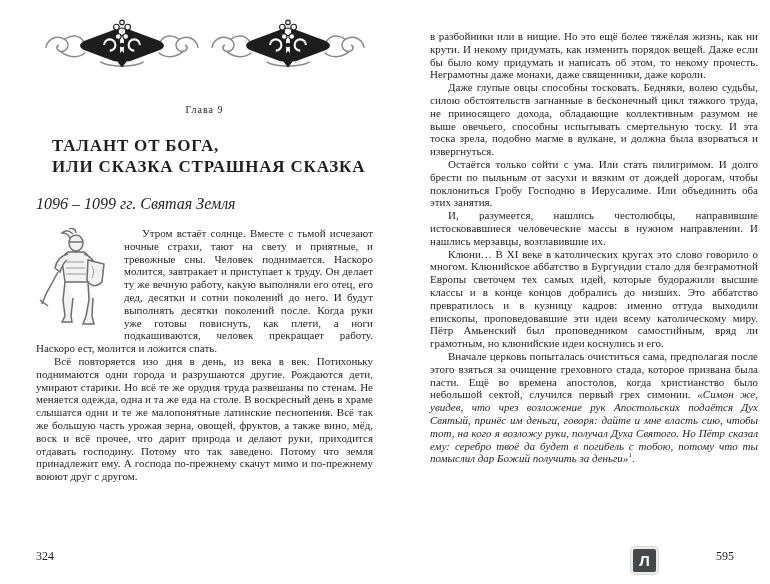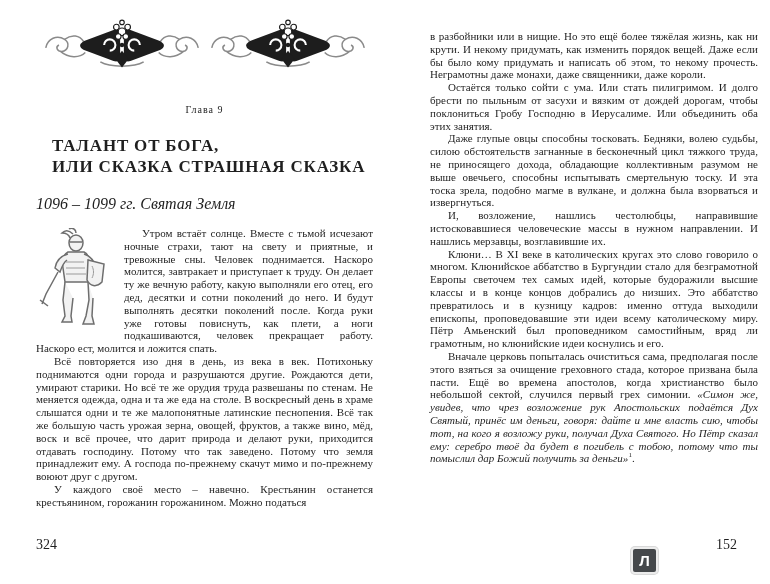--- a/index.html
+++ b/index.html
@@ -43,21 +43,21 @@
   .right-page{
     position:absolute; left:430px; top:30px; width:328px;
   }
   .body-text em{font-style:italic;}
   .body-text sup{font-size:7px; line-height:0; vertical-align:super;}
   .footnote{margin-top:7px;}
   .footnote-rule{width:155px; border-top:1px solid #2a2a2a; height:0; margin:0 0 3px 0;}
   .footnote-text{font-size:10px; padding-left:18px;}
   .footnote-text sup{font-size:7px; vertical-align:super;}
   
-  .page-number{position:absolute; font-size:14px; top:537px;}
+  .page-number{position:absolute; font-size:12px; top:549px;}
   .page-number.left{left:36px;}
   .page-number.right{left:716px;}
   
   .logo-badge{
     position:absolute; left:631px; top:547px;
     width:27px; height:27px;
     background:#45484b;
     border:2px solid #ececec;
     border-radius:4px;
     box-sizing:border-box;
@@ -165,34 +165,33 @@
           </g>
           <g stroke="#9a9a9a" stroke-width="1" fill="none">
             <path d="M30,34 h18 M30,40 h19 M30,46 h20"></path>
             <path d="M56,38 c2,4 2,8 0,12"></path>
           </g>
         </svg>
       </span>
 
     <p class="indent"><span>Утром встаёт солнце. Вместе с тьмой исчезают ночные страхи, тают на свету и приятные, и тревожные сны. Человек поднимается. Наскоро молится, завтракает и приступает к труду. Он делает ту же вечную работу, какую выполняли его отец, его дед, десятки и сотни поколений до него. И будут выполнять десятки поколений после. Когда руки уже готовы повиснуть, как плети, а ноги подкашиваются, человек прекращает работу. Наскоро ест, молится и ложится спать.</span></p>
         <p class="indent"><span>Всё повторяется изо дня в день, из века в век. Потихоньку поднимаются одни города и разрушаются другие. Рождаются дети, умирают старики. Но всё те же орудия труда развешаны по стенам. Не меняется одежда, одна и та же еда на столе. В воскресный день в храме слышатся одни и те же малопонятные латинские песнопения. Всё так же большую часть урожая зерна, овощей, фруктов, а также вино, мёд, воск и всё прочее, что дарит природа и делают руки, приходится отдавать господину. Потому что так заведено. Потому что земля принадлежит ему. А господа по-прежнему скачут мимо и по-прежнему воюют друг с другом.</span></p>
-        <p class="indent"><span>У каждого своё место – навечно. Крестьянин останется крестьянином, горожанин горожанином. Можно податься</span></p>
       </div>
   </div>
 
   <div class="right-page">
     <div class="body-text" id="right-body">
 
     <p class=""><span>в разбойники или в нищие. Но это ещё более тяжёлая жизнь, как ни крути. И некому придумать, как изменить порядок вещей. Даже если бы было кому придумать и написать об этом, то некому прочесть. Неграмотны даже монахи, даже священники, даже короли.</span></p>
+        <p class="indent"><span>Даже глупые овцы способны тосковать. Бедняки, волею судьбы, силою обстоятельств загнанные в бесконечный цикл тяжкого труда, не приносящего дохода, обладающие коллективным разумом не выше овечьего, способны испытывать смертельную тоску. И эта тоска зрела, подобно магме в вулкане, и должна была взорваться и извергнуться.</span></p>
         <p class="indent"><span>Остаётся только сойти с ума. Или стать пилигримом. И долго брести по пыльным от засухи и вязким от дождей дорогам, чтобы поклониться Гробу Господню в Иерусалиме. Или объединить оба этих занятия.</span></p>
-        <p class="indent"><span>Даже глупые овцы способны тосковать. Бедняки, волею судьбы, силою обстоятельств загнанные в бесконечный цикл тяжкого труда, не приносящего дохода, обладающие коллективным разумом не выше овечьего, способны испытывать смертельную тоску. И эта тоска зрела, подобно магме в вулкане, и должна была взорваться и извергнуться.</span></p>
-        <p class="indent"><span>И, возложение, нашлись честолюбцы, направившие истосковавшиеся человеческие массы в нужном направлении. И нашлись мерзавцы, возглавившие их.</span></p>
+        <p class="indent"><span>И, разумеется, нашлись честолюбцы, направившие истосковавшиеся человеческие массы в нужном направлении. И нашлись мерзавцы, возглавившие их.</span></p>
         <p class="indent"><span>Клюни… В XI веке в католических кругах это слово говорило о многом. Клюнийское аббатство в Бургундии стало для безграмотной Европы светочем тех самых идей, которые будоражили высшие классы и в конце концов добрались до низших. Это аббатство превратилось и в кузницу кадров: именно оттуда выходили епископы, проповедовавшие эти идеи всему католическому миру. Пётр Амьенский был проповедником самостийным, вряд ли грамотным, но клюнийские идеи коснулись и его.</span></p>
         <p class="indent"><span>Вначале церковь попыталась очиститься сама, предполагая после этого взяться за очищение греховного стада, которое призвана была пасти. Ещё во времена апостолов, когда христианство было небольшой сектой, случился первый грех симонии. </span><em>«Симон же, увидев, что чрез возложение рук Апостольских подаётся Дух Святый, принёс им деньги, говоря: дайте и мне власть сию, чтобы тот, на кого я возложу руки, получал Духа Святого. Но Пётр сказал ему: серебро твоё да будет в погибель с тобою, потому что ты помыслил дар Божий получить за деньги»</em><sup>1</sup><span>.</span></p>
       </div>
   </div>
 
   <div class="page-number left">324</div>
-  <div class="page-number right">152</div>
+  <div class="page-number right">595</div>
 
   <div class="logo-badge">Л</div>
 
 </div>
 
 </body></html>

